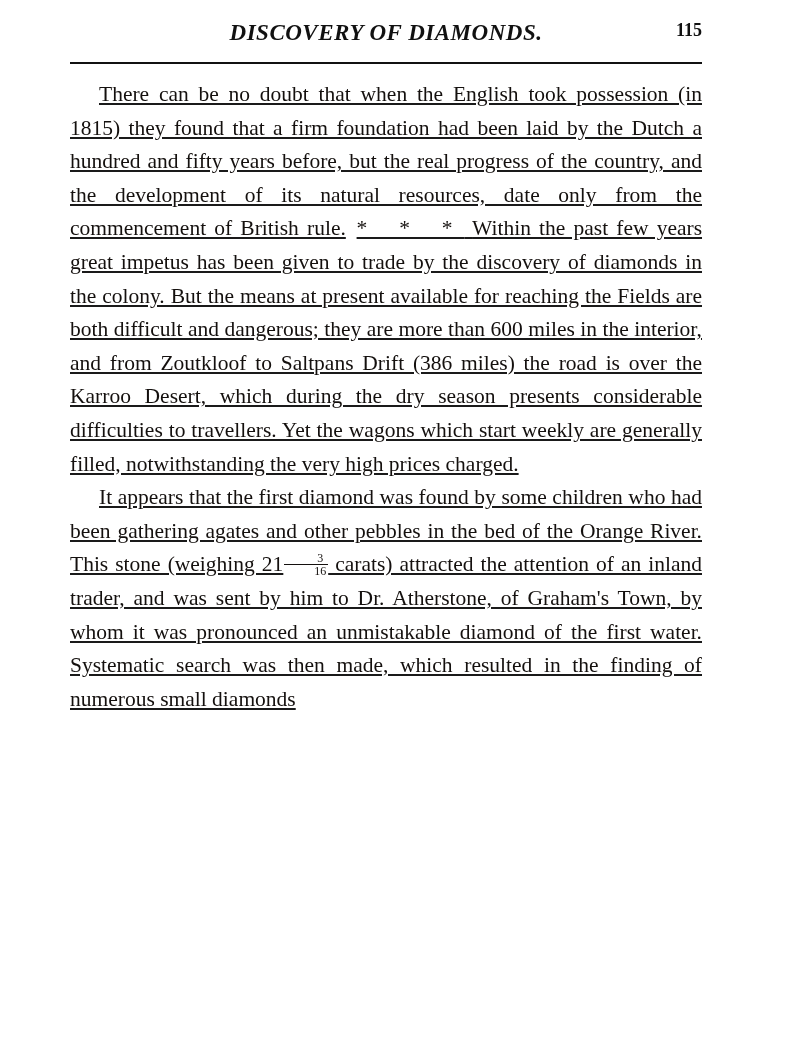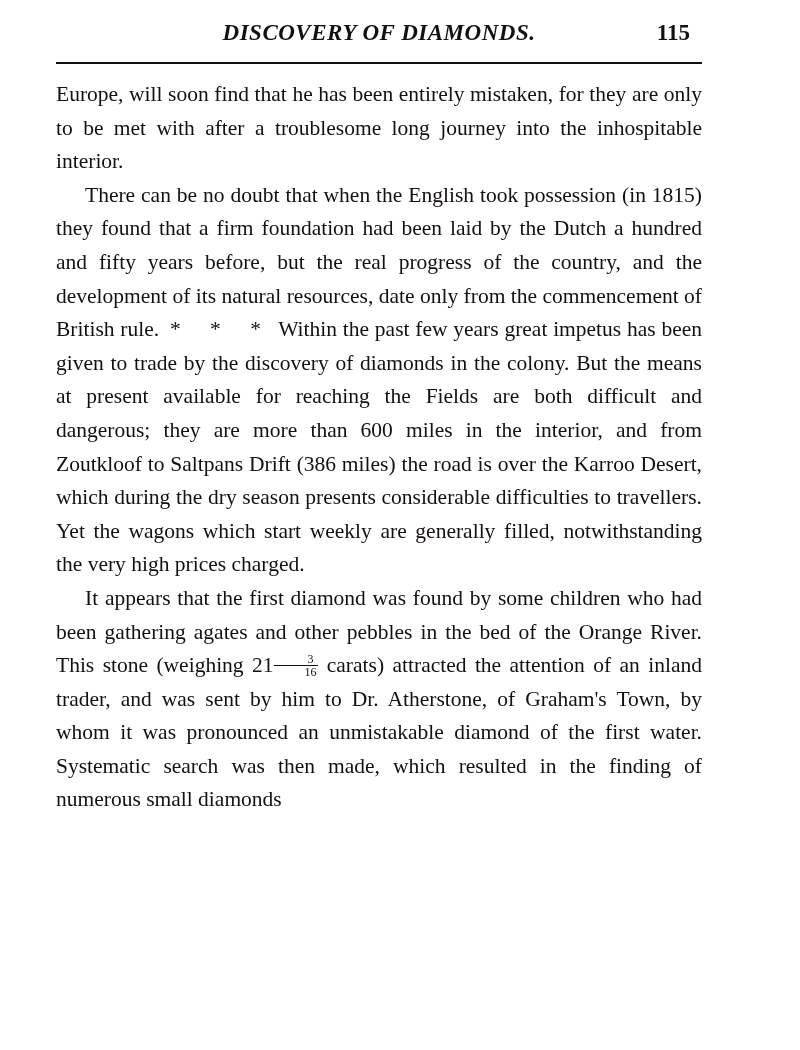--- a/index.html
+++ b/index.html
@@ -12,21 +12,22 @@
     background: #ffffff;
     font-family: "Liberation Serif", serif;
     color: #1a1a1a;
     overflow: hidden;
   }
   .page {
     position: relative;
     width: 800px;
     height: 1050px;
     box-sizing: border-box;
-    padding: 18px 98px 0 56px;
+    padding: 18px 98px 0 70px;
+    text-decoration: underline;
   }
   .header {
     position: relative;
     height: 36px;
     display: block;
   }
   .header-title {
     position: absolute;
     left: 0;
     right: 0;
@@ -34,25 +35,25 @@
     text-align: center;
     font-family: "Liberation Serif", serif;
     font-style: italic;
     font-weight: bold;
     font-size: 23px;
     letter-spacing: 0.5px;
     color: #111;
   }
   .page-number {
     position: absolute;
-    right: 12px;
+    right: 0;
     top: 2px;
     font-family: "Liberation Serif", serif;
     font-weight: bold;
-    font-size: 23px;
+    font-size: 18px;
     color: #111;
   }
   .rule {
     border: 0;
     border-top: 2.5px solid #111;
     margin: 8px 0 14px 0;
   }
   .body-text {
     font-size: 21.5px;
     line-height: 33.6px;
@@ -97,20 +98,19 @@
 
   <div class="header">
     <div class="header-title">DISCOVERY OF DIAMONDS.</div>
     <div class="page-number">115</div>
   </div>
 
   <hr class="rule">
 
   <div class="body-text">
 
-    <p class="no-indent">Europe, will soon find that he has been entirely mistaken, for they are only to be met with after a troublesome long journey into the inhospitable interior.</p>
 
     <p><span>There can be no doubt that when the English took possession (in 1815) they found that a firm foundation had been laid by the Dutch a hundred and fifty years before, but the real progress of the country, and the development of its natural resources, date only from the commencement of British rule.</span><span class="stars">*  *  *</span> <span>Within the past few years great impetus has been given to trade by the discovery of diamonds in the colony.   But the means at present available for reaching the Fields are both difficult and dangerous; they are more than 600 miles in the interior, and from Zoutkloof to Saltpans Drift (386 miles) the road is over the Karroo Desert, which during the dry season presents considerable difficulties to travellers. Yet the wagons which start weekly are generally filled, notwithstanding the very high prices charged.</span></p>
 
     <p><span>It appears that the first diamond was found by some children who had been gathering agates and other pebbles in the bed of the Orange River.   This stone (weighing 21</span><span class="frac"><span class="num">3</span><span class="den">16</span></span><span> carats) attracted the attention of an inland trader, and was sent by him to Dr. Atherstone, of Graham's Town, by whom it was pronounced an unmistakable diamond of the first water.   Systematic search was then made, which resulted in the finding of numerous small diamonds</span></p>
 
   </div>
 </div>
 
 </body></html>

